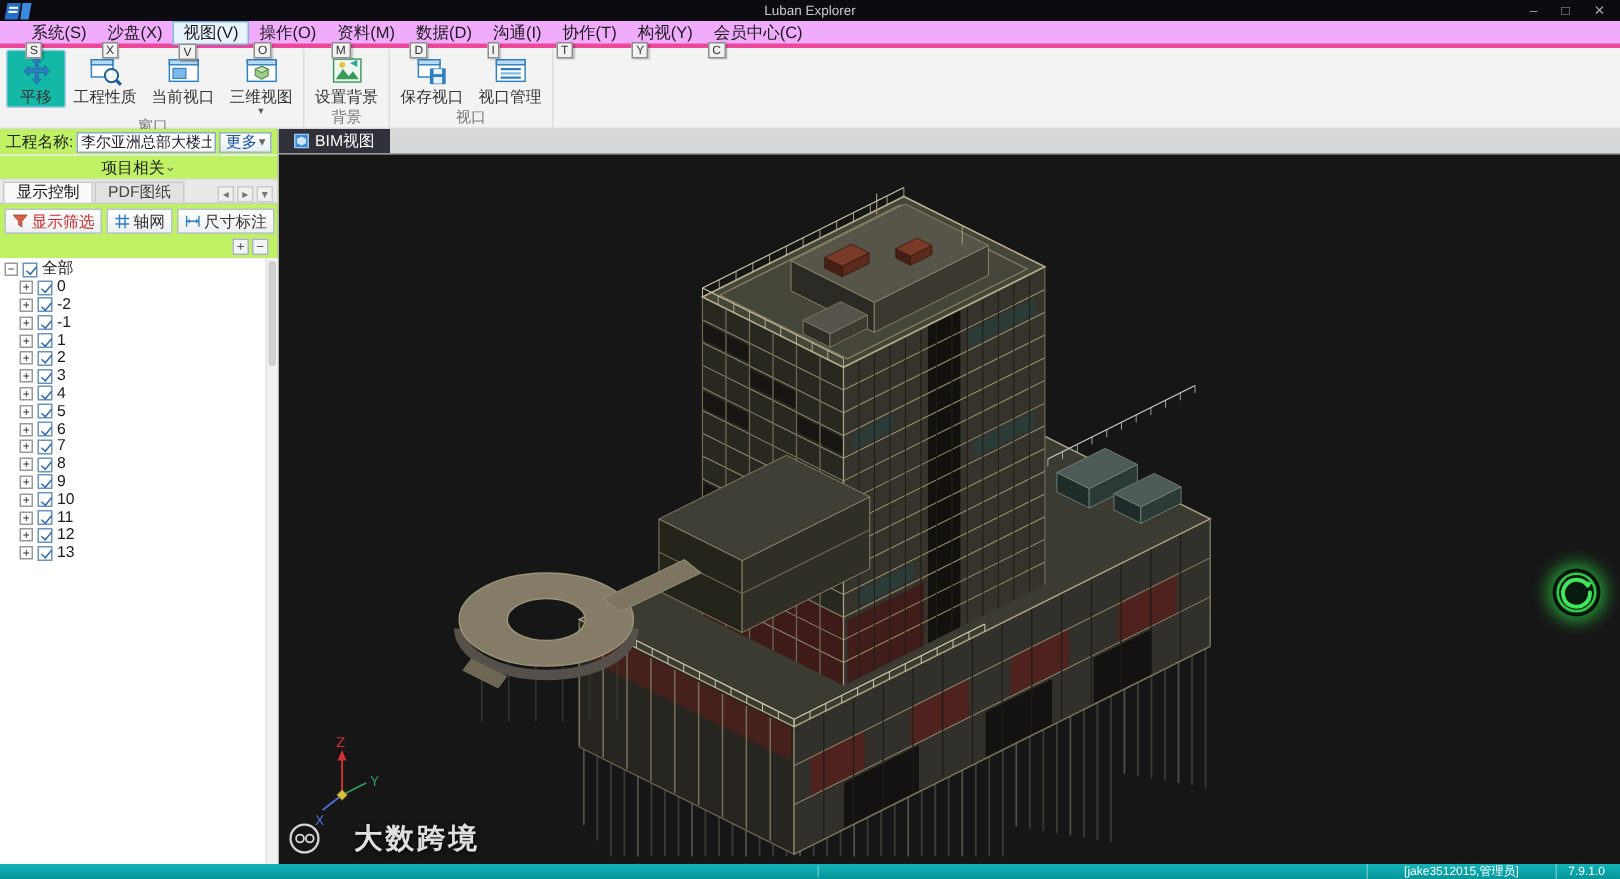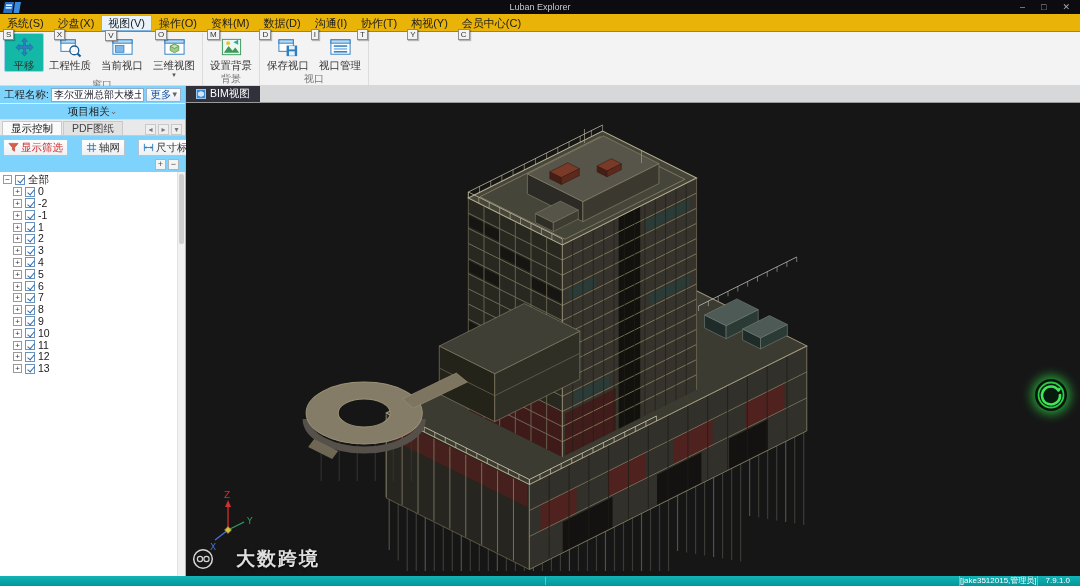--- a/index.html
+++ b/index.html
@@ -6,51 +6,51 @@
 html,body{width:1080px;height:586px;overflow:hidden}
 body{font-family:"Liberation Sans","DejaVu Sans",sans-serif;font-size:11px;color:#222;background:#000;cursor:default}
 .app{width:1080px;height:586px;display:flex;flex-direction:column;background:#f3f3f3}
 
 .titlebar{height:14px;background:#0b0b10;display:flex;align-items:center;position:relative;flex:0 0 auto}
 .titlebar .logo{margin-left:3px;display:flex;z-index:2}
 .titlebar .title{position:absolute;left:0;right:0;text-align:center;color:#c9c9ce;font-size:9px;line-height:14px}
 .wincontrols{margin-left:auto;display:flex;gap:16px;padding-right:10px;z-index:2}
 .wincontrols span{color:#a8a8b0;font-size:9px;line-height:14px}
 
-.menubar{height:18px;background:#eab308;display:flex;align-items:center;padding-left:0;border-bottom:1px solid #ec4899;position:relative;z-index:9;overflow:visible}
+.menubar{height:18px;background:#f0abfc;display:flex;align-items:center;padding-left:14px;border-bottom:3px solid #ec4899;position:relative;z-index:9;overflow:visible}
 .menu-item{position:relative;padding:1px 7px;font-size:11px;color:#1a1a1a;line-height:14px;white-space:nowrap}
 .menu-item.active{border:1px solid #7fb2e0;background:#e9f3fc;padding:0 6px}
 .keytip{position:absolute;left:3px;top:14px;background:#f2f2f2;border:1px solid #8d8d8d;box-shadow:1px 1px 1px rgba(0,0,0,.25);font-size:8px;line-height:9px;padding:0 2px;color:#333;z-index:10}
 
 .ribbon{height:54px;background:#f3f3f3;display:flex;align-items:stretch;padding:1px 2px 0;border-bottom:1px solid #d9d9d9}
 .rgroup{display:flex;flex-direction:column;padding:0 2px;border-right:1px solid #dcdcdc}
 .rbuttons{display:flex;flex:1;align-items:flex-start}
 .rbtn{display:flex;flex-direction:column;align-items:center;padding:2px 4px 0;min-width:40px;border:1px solid transparent;border-radius:2px}
 .rbtn.active{border-color:#a8cdec;background:#14b8a6}
 .ricon{width:23px;height:23px}
 .ricon svg{width:100%;height:100%}
 .rlabel{font-size:10.5px;color:#333;line-height:12px;white-space:nowrap}
 .rdd{font-size:7px;color:#555;line-height:7px}
 .rgroup-label{text-align:center;font-size:10px;color:#777;line-height:12px}
 
 .main{flex:1;display:flex;min-height:0}
-.sidepanel{width:186px;background:#7dd3fc;border-right:1px solid #b0b0b0;display:flex;flex-direction:column;flex:0 0 auto}
+.sidepanel{width:186px;background:#bef264;border-right:1px solid #b0b0b0;display:flex;flex-direction:column;flex:0 0 auto}
 .prow{display:flex;align-items:center;padding:0 4px;height:17px;flex:0 0 auto}
 .prow label{font-size:10.5px;color:#222;white-space:nowrap}
 .pinput{flex:1;min-width:0;height:14px;border:1px solid #8aa8c8;background:#fff;font-size:10px;padding:0 2px;margin:0 2px;color:#223;font-family:inherit}
 .more-btn{display:flex;align-items:center;border:1px solid #9ab4d0;background:linear-gradient(#fff,#e8eef5);font-size:10.5px;color:#1a56a8;padding:0 3px;height:14px;gap:1px;white-space:nowrap}
 .nature-val{font-size:10.5px;color:#222;margin-left:3px}
 .section-row{justify-content:center;border-bottom:1px solid #dcdcdc;border-top:1px solid #ececec}
 .chev{color:#666;font-size:9px;line-height:9px}
 .ptabs{display:flex;align-items:flex-end;background:#e9e9e9;height:16px;border-bottom:1px solid #c9c9c9;padding-left:2px;flex:0 0 auto}
 .ptab{font-size:10.5px;line-height:13px;padding:0 8px;border:1px solid #c9c9c9;border-bottom:none;background:#e2e2e2;color:#444;margin-right:1px}
 .ptab.active{background:#fafafa;color:#111}
 .ptab-nav{margin-left:auto;display:flex;gap:2px;padding-right:3px;align-items:center}
 .ptab-nav span{font-size:8px;color:#777;border:1px solid #c9c9c9;background:#efefef;width:11px;height:11px;line-height:10px;text-align:center}
-.filters{display:flex;gap:13px;padding:3px;align-items:flex-end;flex:0 0 auto}
+.filters{display:flex;gap:3px;padding:3px;align-items:flex-end;flex:0 0 auto}
 .fbtn{display:inline-flex;align-items:center;gap:2px;border:1px solid #b9c2cc;background:linear-gradient(#fefefe,#edf0f3);height:17px;padding:0 4px;font-size:10.5px;color:#333;white-space:nowrap}
 .fbtn svg{width:11px;height:11px}
 .fbtn.red{color:#cf2727}
 .pm-row{display:flex;justify-content:flex-end;gap:2px;padding:0 6px 2px;flex:0 0 auto}
 .pm-row span{width:11px;height:11px;border:1px solid #aab4bd;background:#f2f4f6;font-size:9px;line-height:9px;text-align:center;color:#555}
 .tree{flex:1;background:#fff;overflow:hidden;padding:2px 0 0 3px;position:relative}
 .trow{display:flex;align-items:center;gap:3px;height:11.8px}
 .trow .eb{width:9px;height:9px;border:1px solid #999;background:#fff;font-size:8px;line-height:7px;text-align:center;color:#333;flex:0 0 auto}
 .trow .cb{width:10px;height:10px;border:1px solid #6a93bd;background:#fff;position:relative;flex:0 0 auto}
 .trow .cb::after{content:'';position:absolute;left:2.5px;top:0.5px;width:3px;height:6px;border:solid #2d68b0;border-width:0 1.6px 1.6px 0;transform:rotate(40deg)}
@@ -66,21 +66,21 @@
 .viewport{flex:1;background:#161616;position:relative;overflow:hidden}
 .model{position:absolute;left:0;top:0;width:100%;height:100%}
 .watermark{position:absolute;left:6px;bottom:4px;display:flex;align-items:center;gap:22px}
 .watermark .wm-logo{width:22px;height:22px;display:flex}
 .watermark .wm-text{font-size:19px;font-weight:bold;color:rgba(242,242,242,.92);letter-spacing:2px;text-shadow:0 1px 3px rgba(0,0,0,.9)}
 .float-qq{position:absolute;right:13px;top:276px;width:32px;height:32px;border-radius:50%;background:#07140b;box-shadow:0 0 11px 3px rgba(47,214,70,.75);display:flex;align-items:center;justify-content:center}
 .float-qq svg{width:30px;height:30px}
 
 .statusbar{height:10px;background:linear-gradient(#12b4b7,#049599);display:flex;align-items:center;color:#fff;font-size:8px;position:relative;flex:0 0 auto}
 .sb-sep{position:absolute;top:1px;bottom:1px;border-left:1px solid rgba(255,255,255,.35)}
-.sb-user{margin-left:auto;padding:0 0;border-left:1px solid rgba(255,255,255,.35);line-height:10px;white-space:nowrap}
+.sb-user{margin-left:auto;padding:0 24px;border-left:1px solid rgba(255,255,255,.35);line-height:10px;white-space:nowrap}
 .sb-ver{padding:0 10px 0 8px;border-left:1px solid rgba(255,255,255,.35);line-height:10px;white-space:nowrap}
 </style>
 </head>
 <body>
 
 <div class="app">
 
   <div class="titlebar">
     <span class="logo">
       <svg width="20" height="13" viewBox="0 0 20 13">

